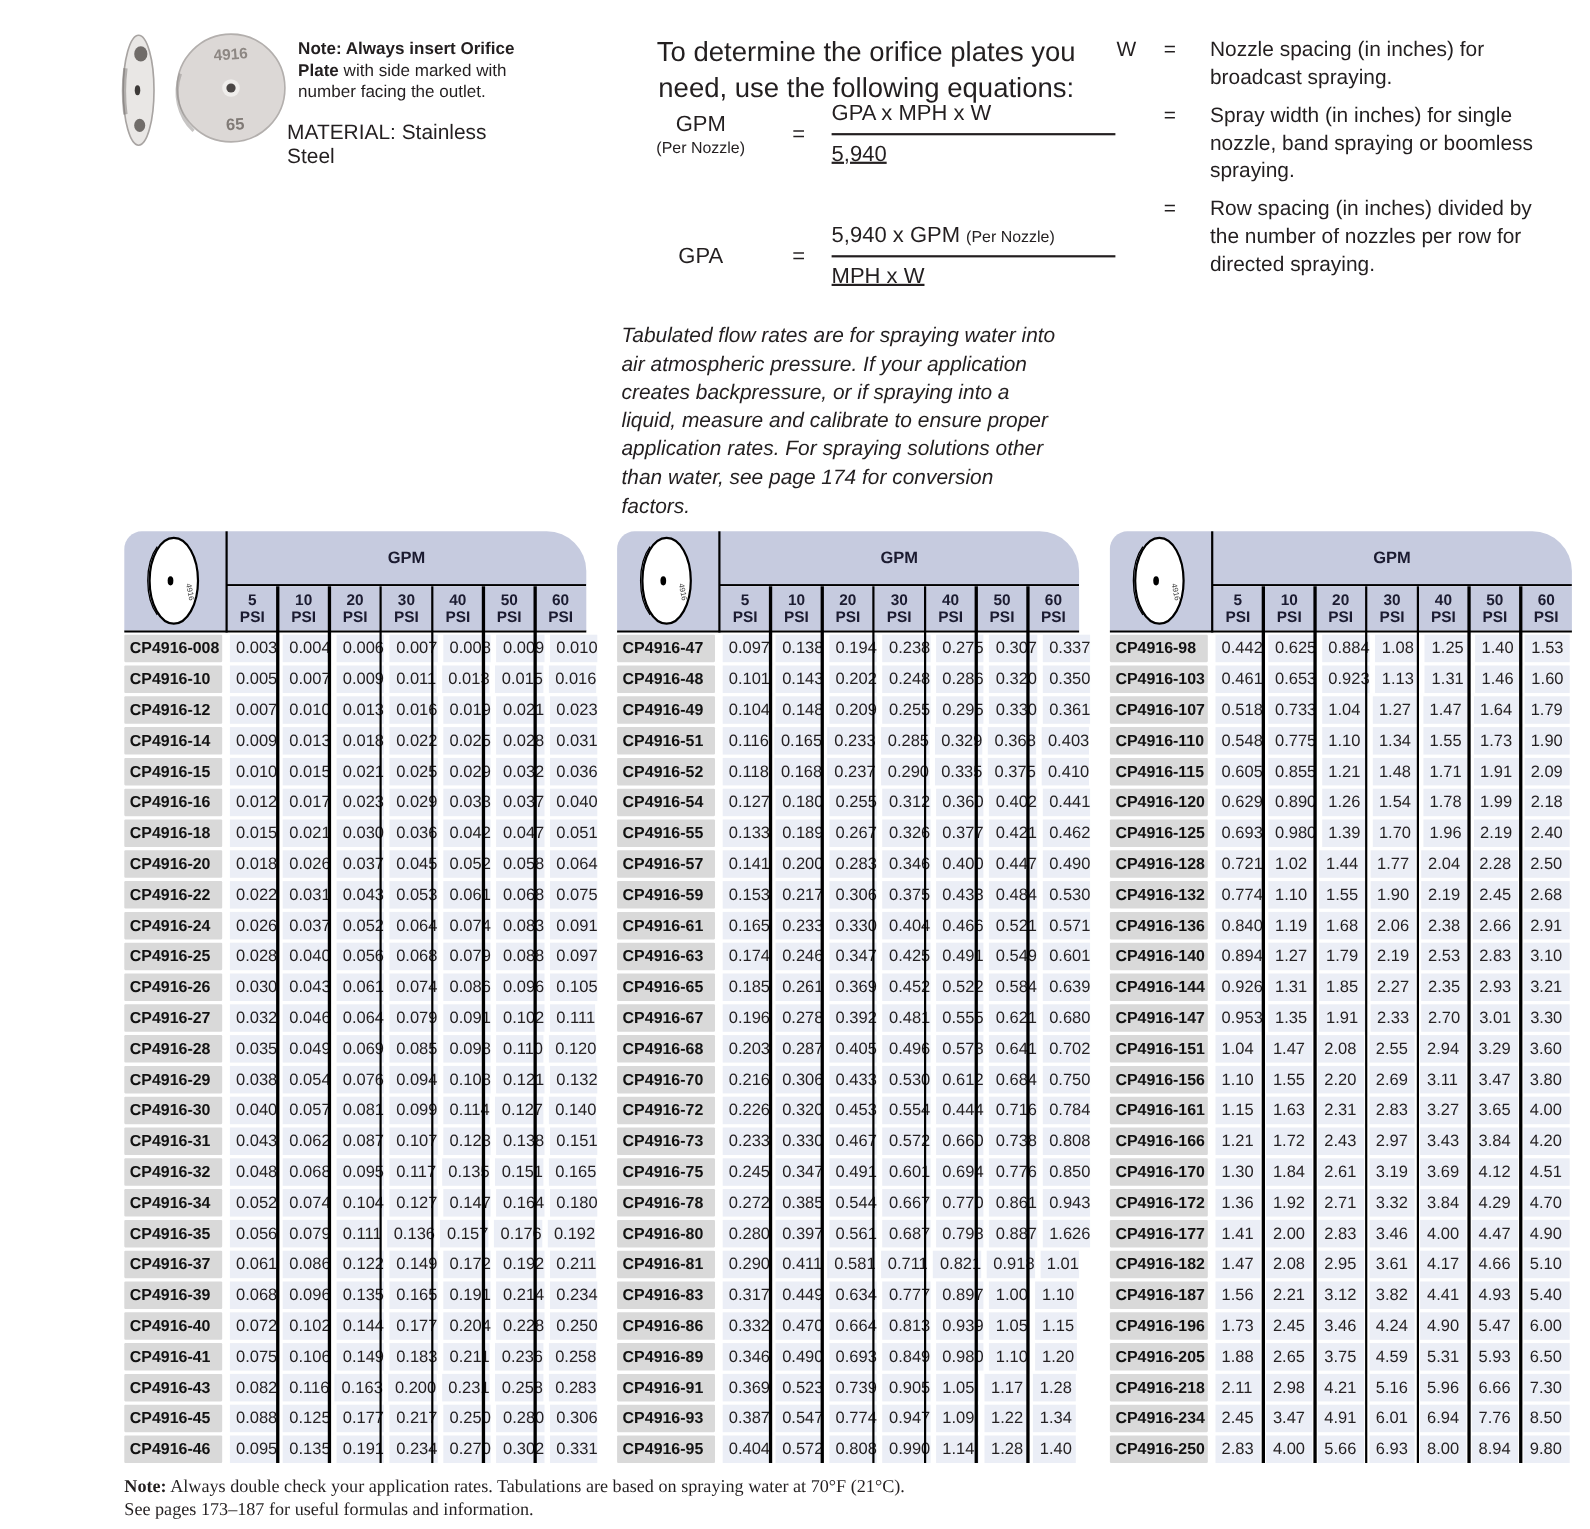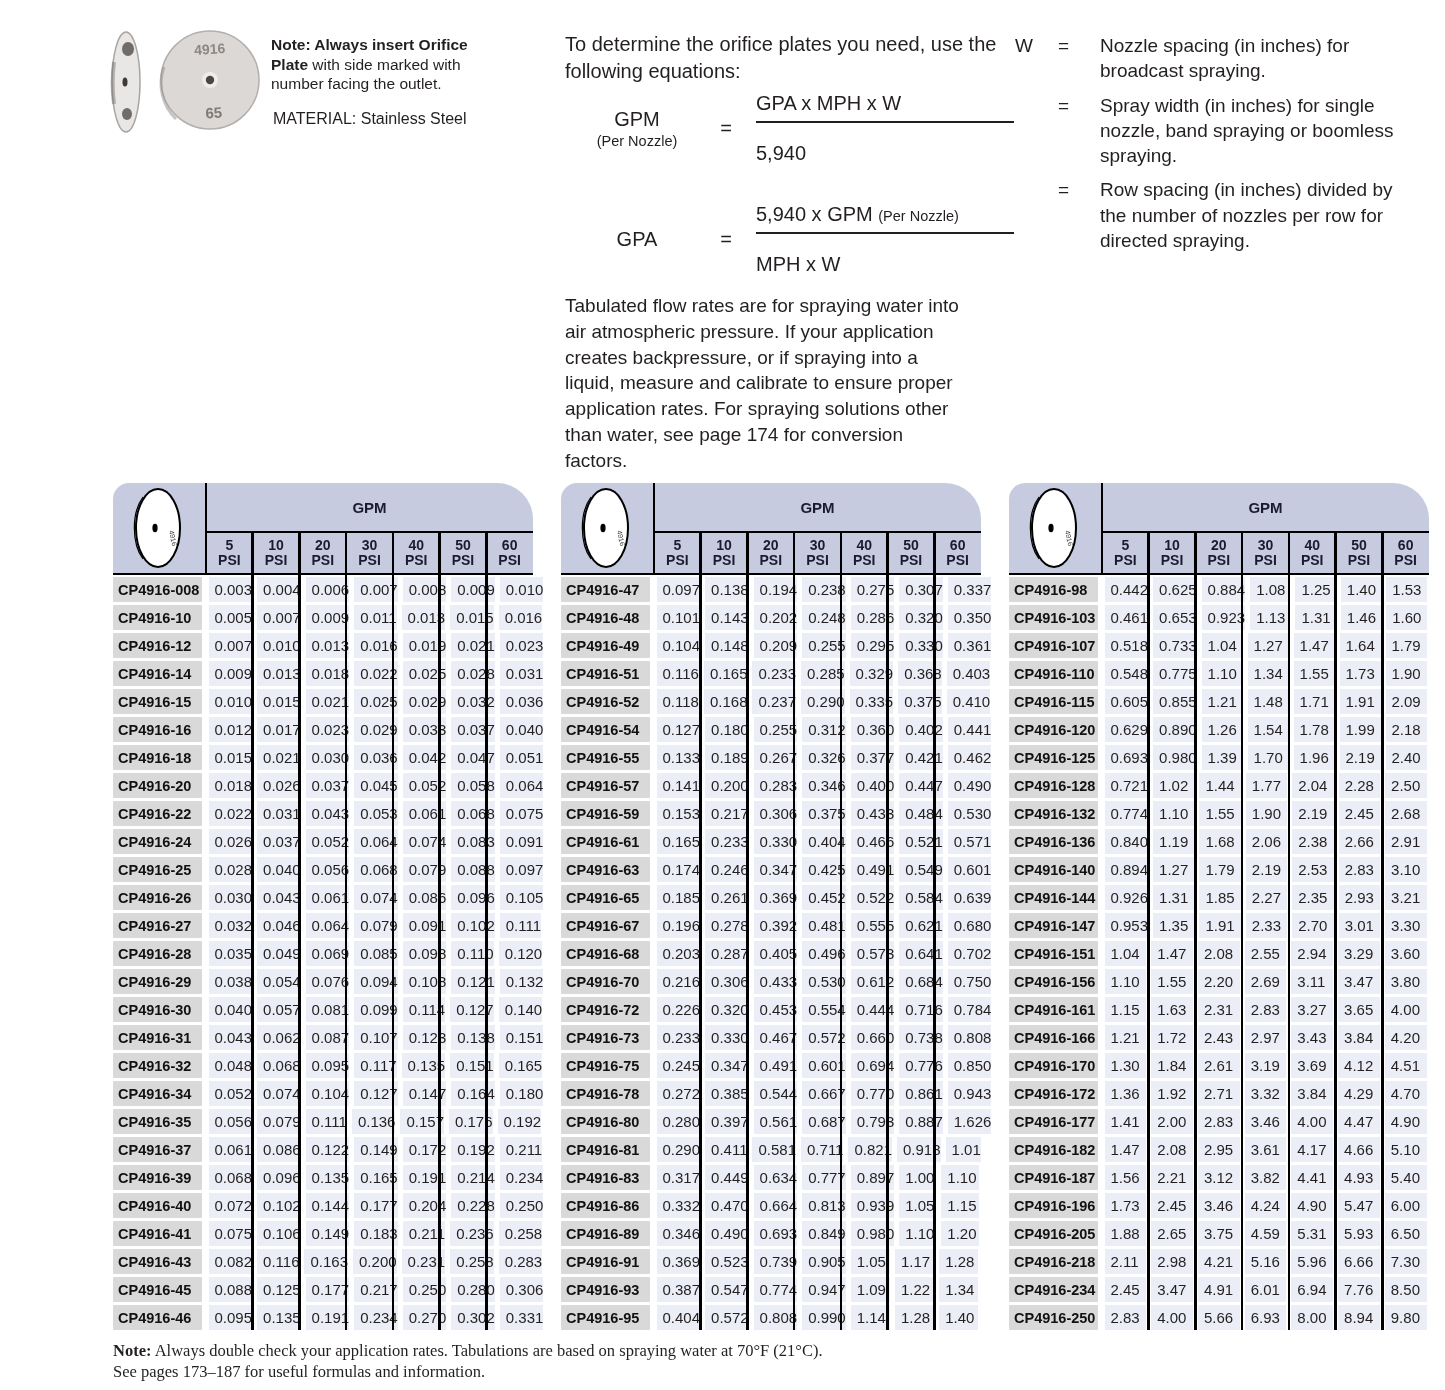--- a/index.html
+++ b/index.html
@@ -12,41 +12,41 @@
     color: #231f20;
     overflow: hidden;
   }
 
   
   .plates { position:absolute; left:98px; top:22px; width:175px; height:120px; }
 
   
   .insert-note { position:absolute; left:271px; top:35px; width:220px; font-size:15.5px; line-height:1.26; }
   .insert-note .b { font-weight:bold; }
-  .material { position:absolute; left:273px; top:110px; width:220px; font-size:16px; }
+  .material { position:absolute; left:261px; top:110px; width:220px; font-size:19px; }
 
   
-  .eq-intro { position:absolute; left:565px; top:31px; width:445px; font-size:20px; line-height:1.33; }
+  .eq-intro { position:absolute; left:565px; top:31px; width:445px; font-size:25px; line-height:1.33;text-align:center; }
   .equation { position:absolute; display:flex; align-items:center; }
   .equation.eq1 { left:578px; top:92px; }
   .equation.eq2 { left:578px; top:203px; }
   .eq-lhs { width:118px; text-align:center; font-size:20px; }
   .eq-lhs .sub { font-size:14.5px; margin-top:2px; }
   .eq-equals { width:60px; text-align:center; font-size:20px; }
   .fraction { width:258px; text-align:left; font-size:20px; }
   .fraction .num { padding-bottom:6px; border-bottom:2px solid #231f20; }
-  .fraction .den { padding-top:19px; }
+  .fraction .den { padding-top:6px;text-decoration:underline; }
   .fraction .small { font-size:14.5px; }
 
   
   .w-block { position:absolute; left:1015px; top:33px; width:385px; font-size:19px; line-height:1.33; }
   .w-row { display:grid; grid-template-columns:43px 42px 1fr; margin-bottom:9px; }
 
   
-  .flow-note { position:absolute; left:565px; top:293px; width:402px; font-size:19px; line-height:1.36; }
+  .flow-note { position:absolute; left:565px; top:293px; width:402px; font-size:19px; line-height:1.36;font-style:italic; }
 
   
   .tables { position:absolute; left:113px; top:483px; display:flex; gap:28px; }
   .gpm-table { position:relative; width:420px; height:847px; }
   .thead { display:grid; grid-template-columns:93px 1fr; height:92px; border-bottom:2.5px solid #000; }
   .icon-cell { background:#c6cbdf; border-top-left-radius:16px; display:flex; align-items:center; justify-content:center; }
   .head-right { display:flex; flex-direction:column; }
   .gpm-band { height:50px; background:#c6cbdf; border-top-right-radius:36px; border-bottom:2.5px solid #000;
               display:flex; align-items:center; justify-content:center; font-weight:bold; font-size:15px; color:#1b1b30; }
   .psi-row { flex:1; background:#c6cbdf; display:grid; grid-template-columns:repeat(7,1fr); }

